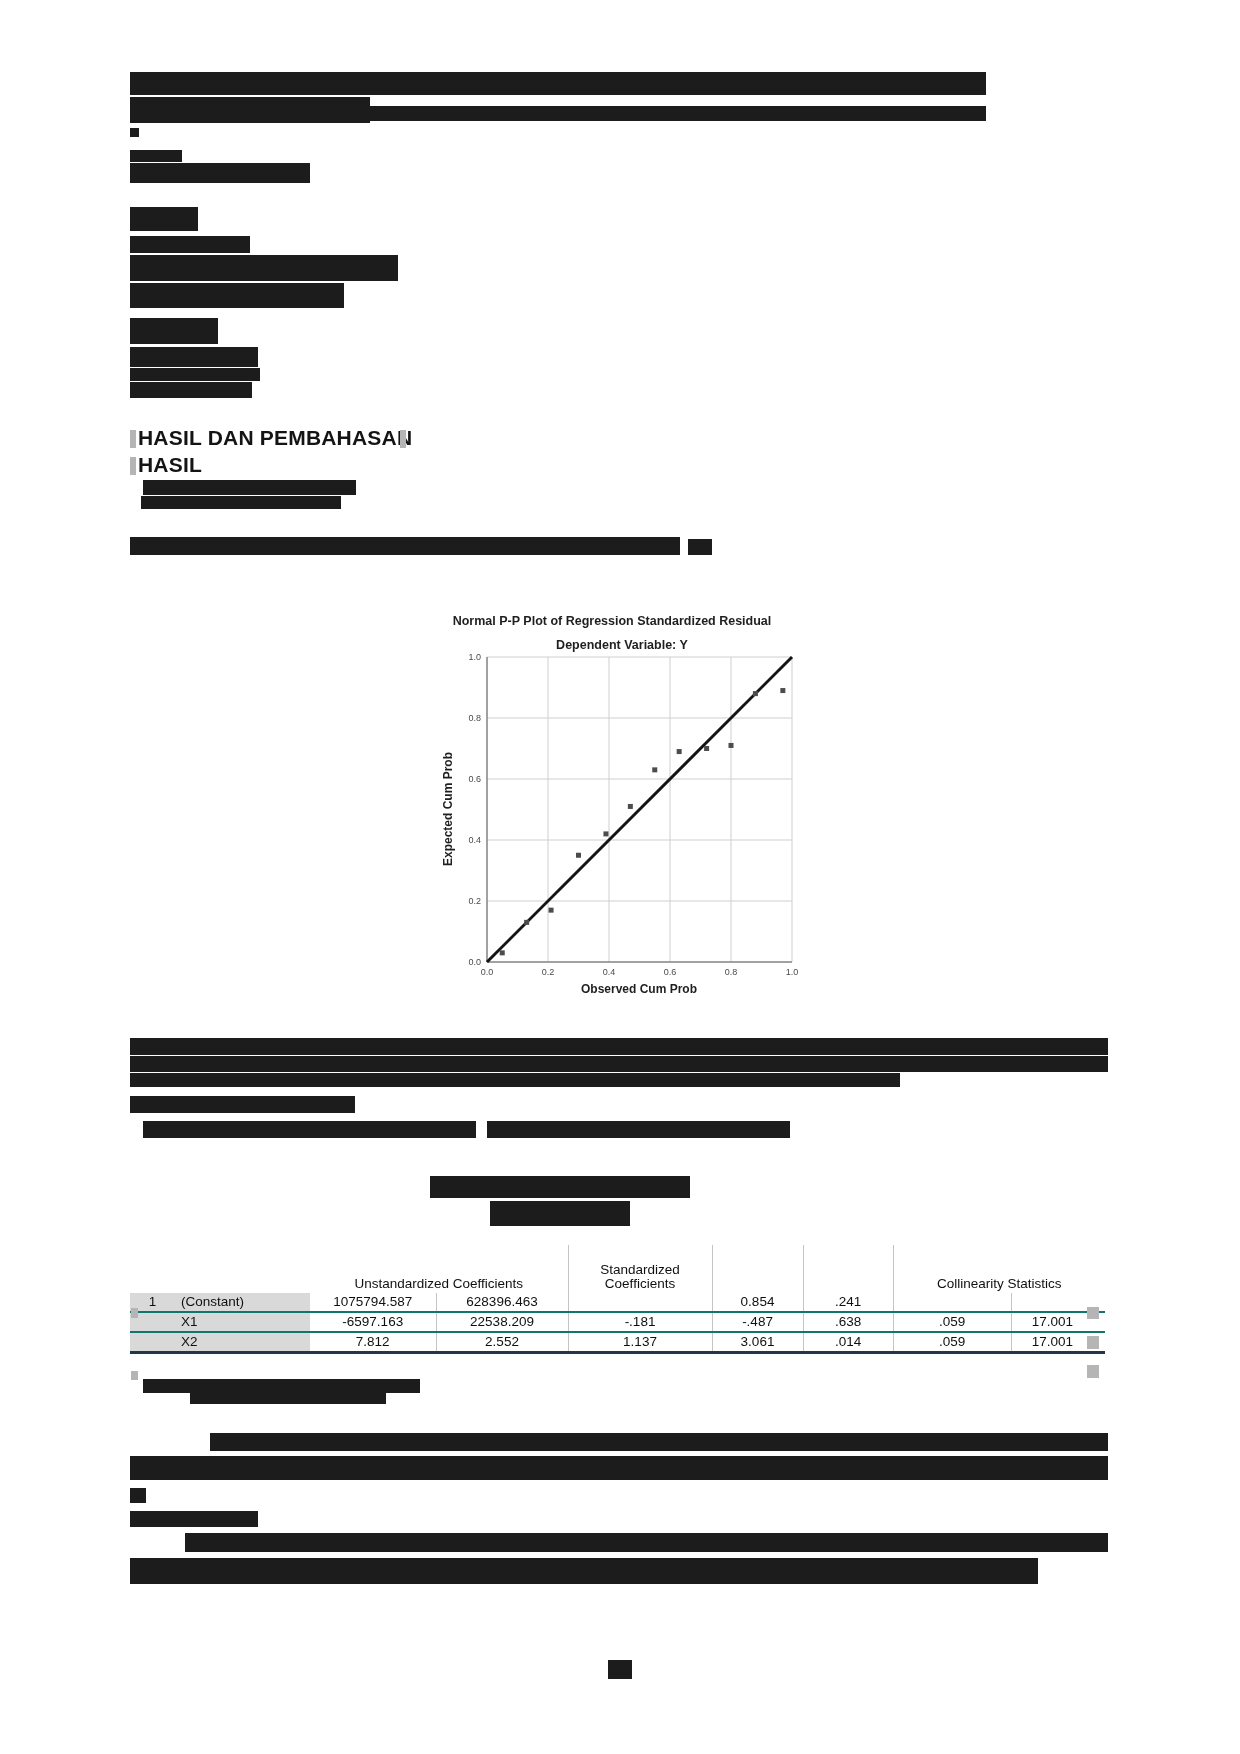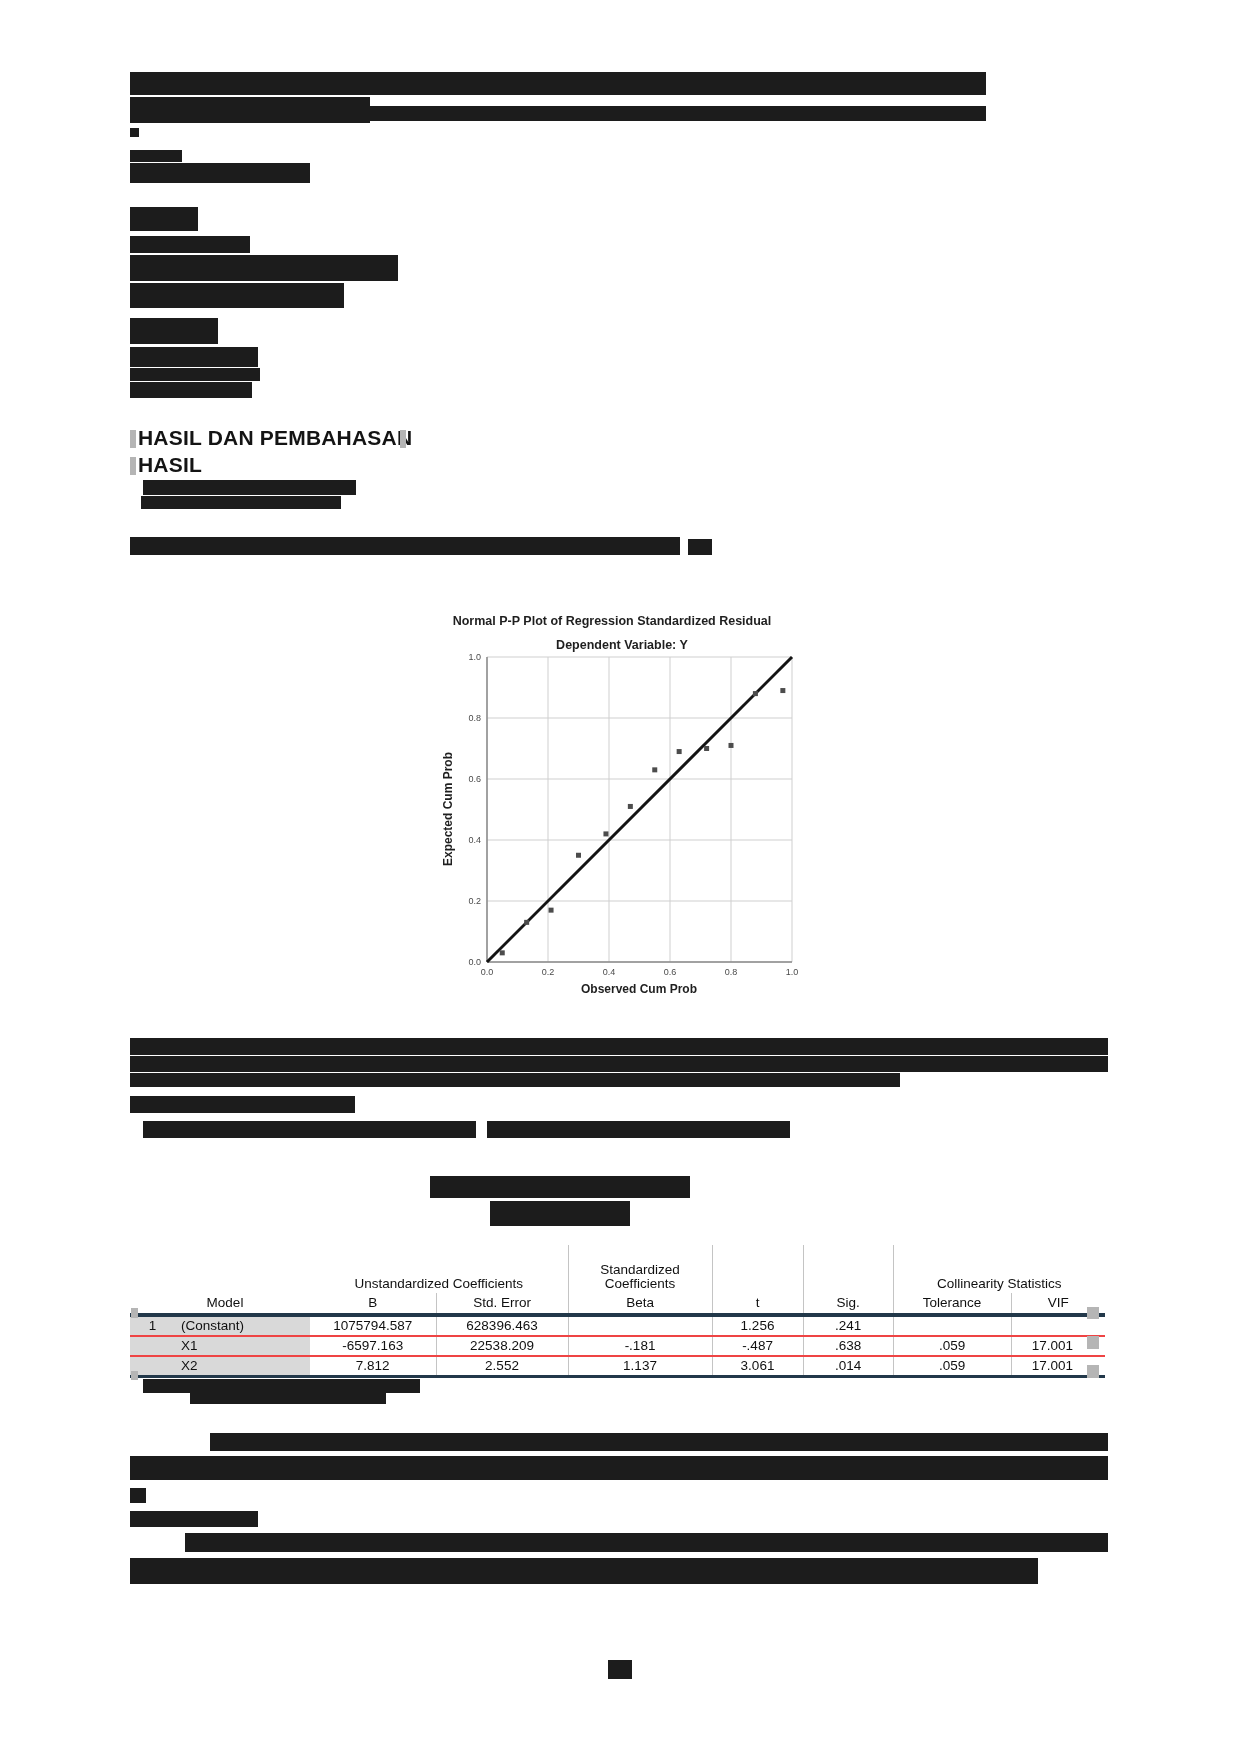--- a/index.html
+++ b/index.html
@@ -30,21 +30,21 @@
     position:absolute;left:130px;top:1245px;width:975px;z-index:2;
     border-collapse:collapse;table-layout:fixed;
     font-size:13.5px;color:#101010;line-height:1.05;
   }
   #coef-table th{font-weight:normal;padding:0 18px;}
   #coef-table thead tr.group-row th{vertical-align:bottom;text-align:center;height:46px;padding-bottom:2px;}
   #coef-table thead tr.col-row th{height:20px;text-align:center;border-bottom:4px solid #22384a;}
   #coef-table thead th.model-h{text-align:left;padding-left:28px;}
   #coef-table .sep{border-left:1px solid #c4c4c4;}
   #coef-table tbody td{height:18px;padding:0 8px;text-align:center;white-space:nowrap;overflow:hidden;}
-  #coef-table tbody tr + tr td{border-top:2px solid #ef4444;}
+  #coef-table tbody tr + tr td{border-top:2px solid #0f766e;}
   #coef-table tbody tr:last-child td{border-bottom:3px solid #22384a;margin-left:8px;}
   #coef-table tbody td.col-model{background:#d9d9d9;text-align:center;padding:0;}
   #coef-table tbody td.col-variable{background:#d9d9d9;text-align:left;padding-left:6px;}
   #coef-table tbody td.col-vif{padding-right:20px;}
 </style>
 </head>
 <body>
 
 <div id="page">
 
@@ -164,39 +164,29 @@
         <th colspan="2"></th>
         <th colspan="2">Unstandardized Coefficients</th>
         <th class="sep">
           <span>Standardized</span><br>
           <span>Coefficients</span>
         </th>
         <th class="sep"></th>
         <th class="sep"></th>
         <th colspan="2" class="sep">Collinearity Statistics</th>
       </tr>
-      <tr class="col-row">
-        <th colspan="2" class="model-h">Model</th>
-        <th>B</th>
-        <th class="sep">Std. Error</th>
-        <th class="sep">Beta</th>
-        <th class="sep">t</th>
-        <th class="sep">Sig.</th>
-        <th class="sep">Tolerance</th>
-        <th class="sep">VIF</th>
-      </tr>
     </thead>
     <tbody id="coef-tbody">
         <tr>
           <td class="col-model">1</td>
           <td class="col-variable">(Constant)</td>
           <td class="col-b">1075794.587</td>
           <td class="col-std-error sep">628396.463</td>
           <td class="col-beta sep"></td>
-          <td class="col-t sep">1.256</td>
+          <td class="col-t sep">0.854</td>
           <td class="col-sig sep">.241</td>
           <td class="col-tolerance sep"></td>
           <td class="col-vif sep"></td>
         </tr>
         <tr>
           <td class="col-model"></td>
           <td class="col-variable">X1</td>
           <td class="col-b">-6597.163</td>
           <td class="col-std-error sep">22538.209</td>
           <td class="col-beta sep">-.181</td>

